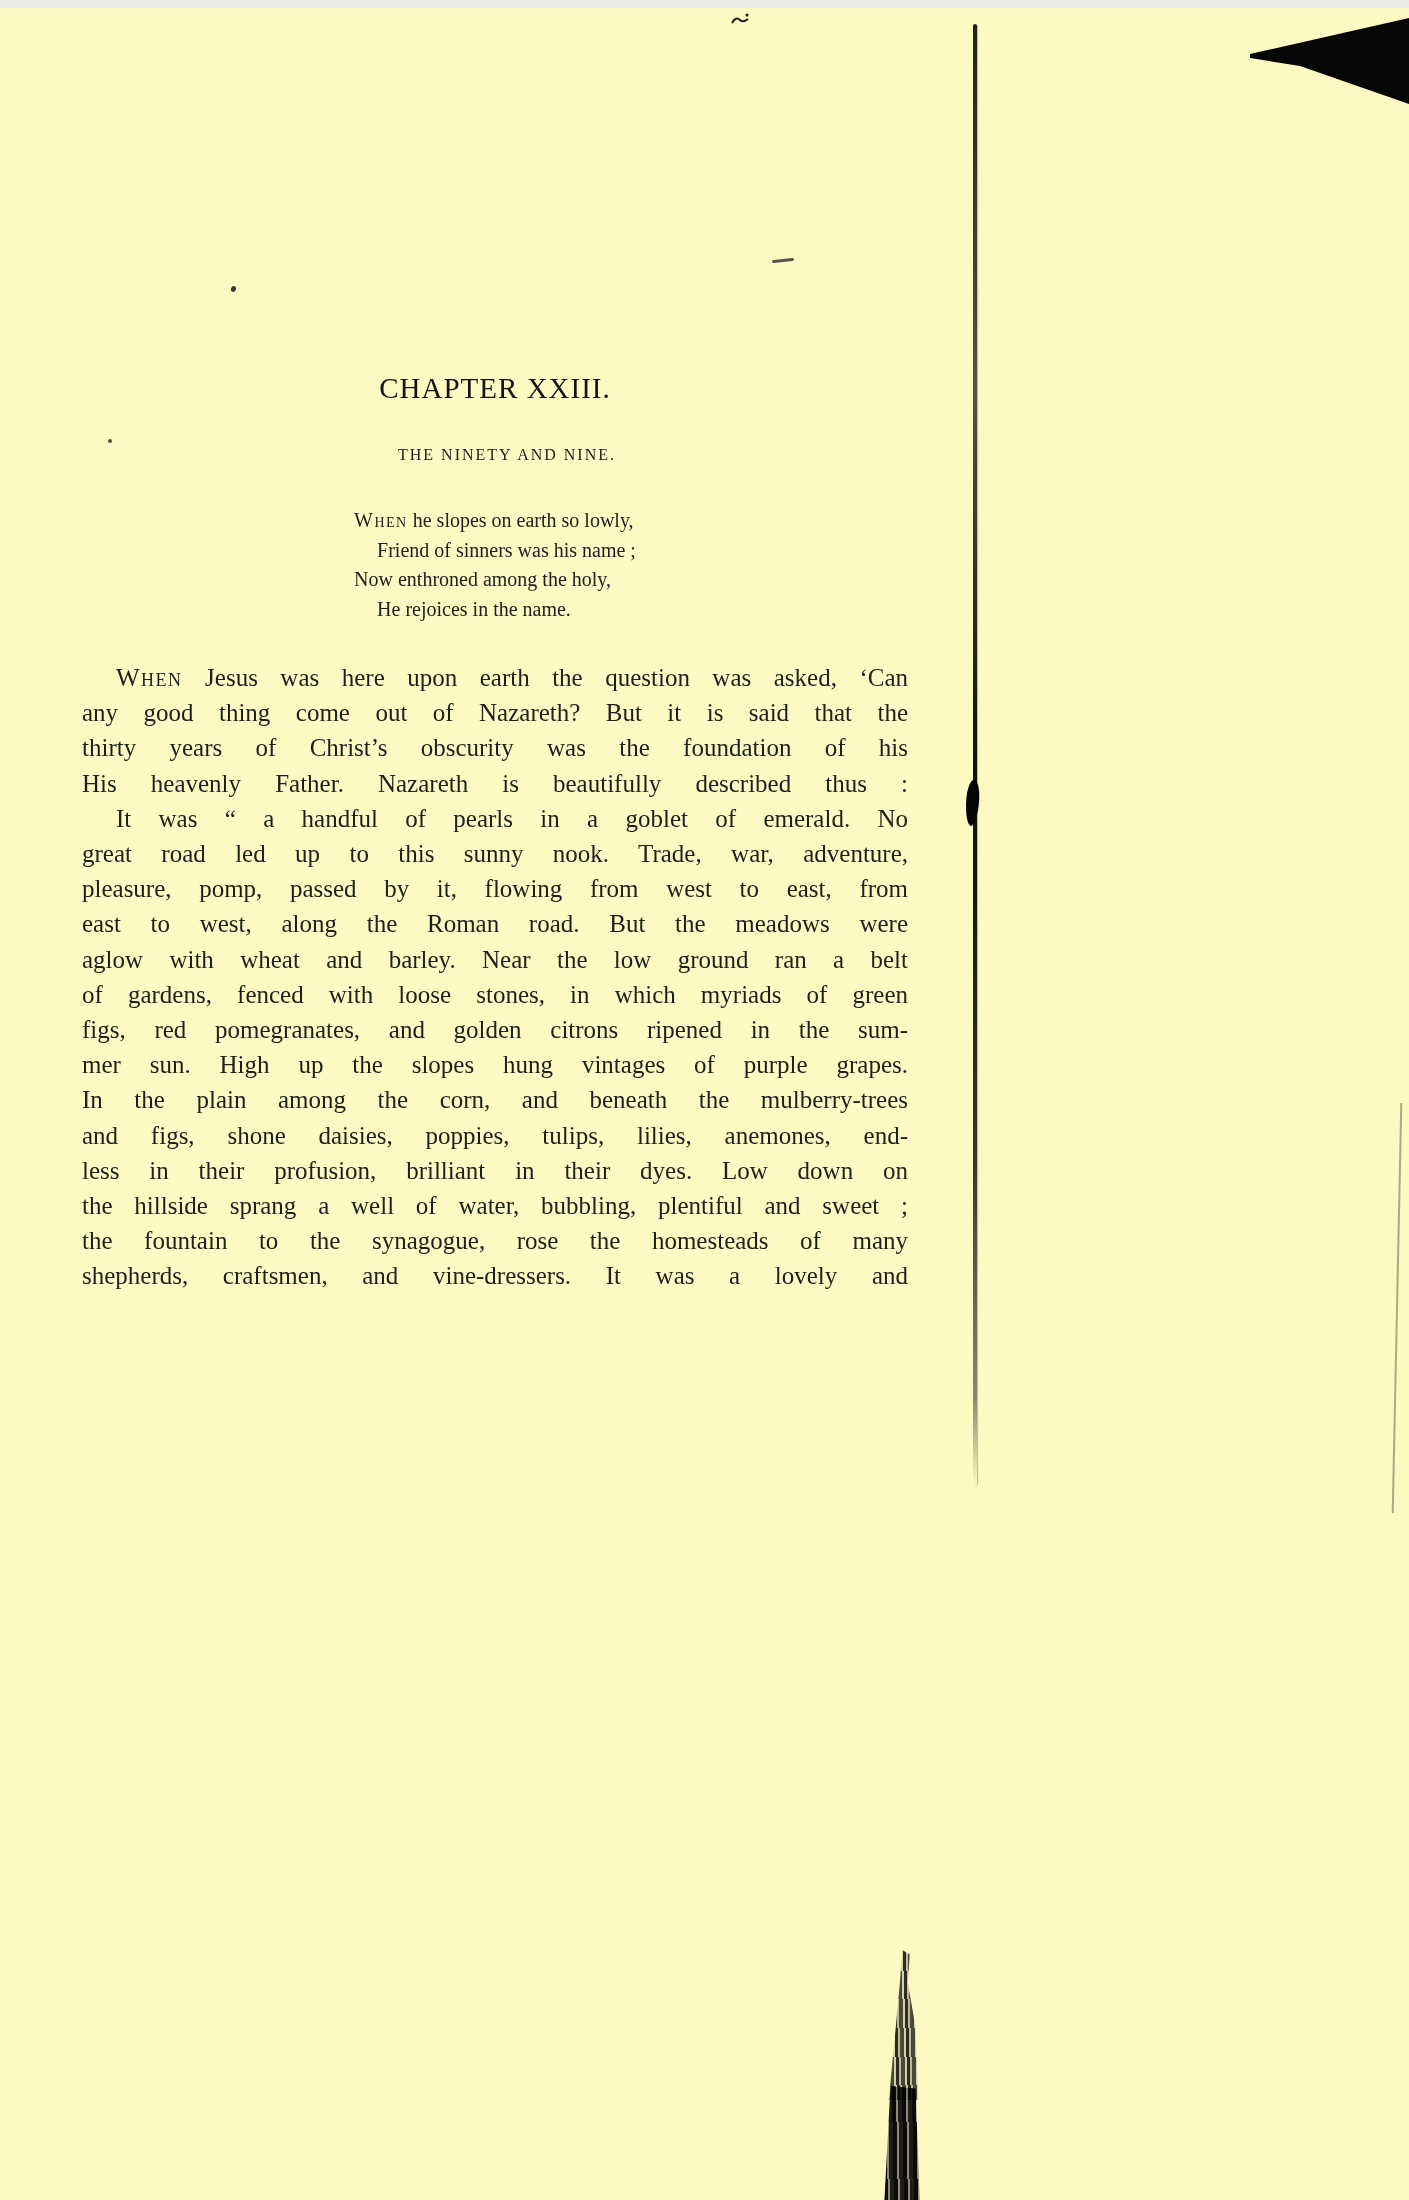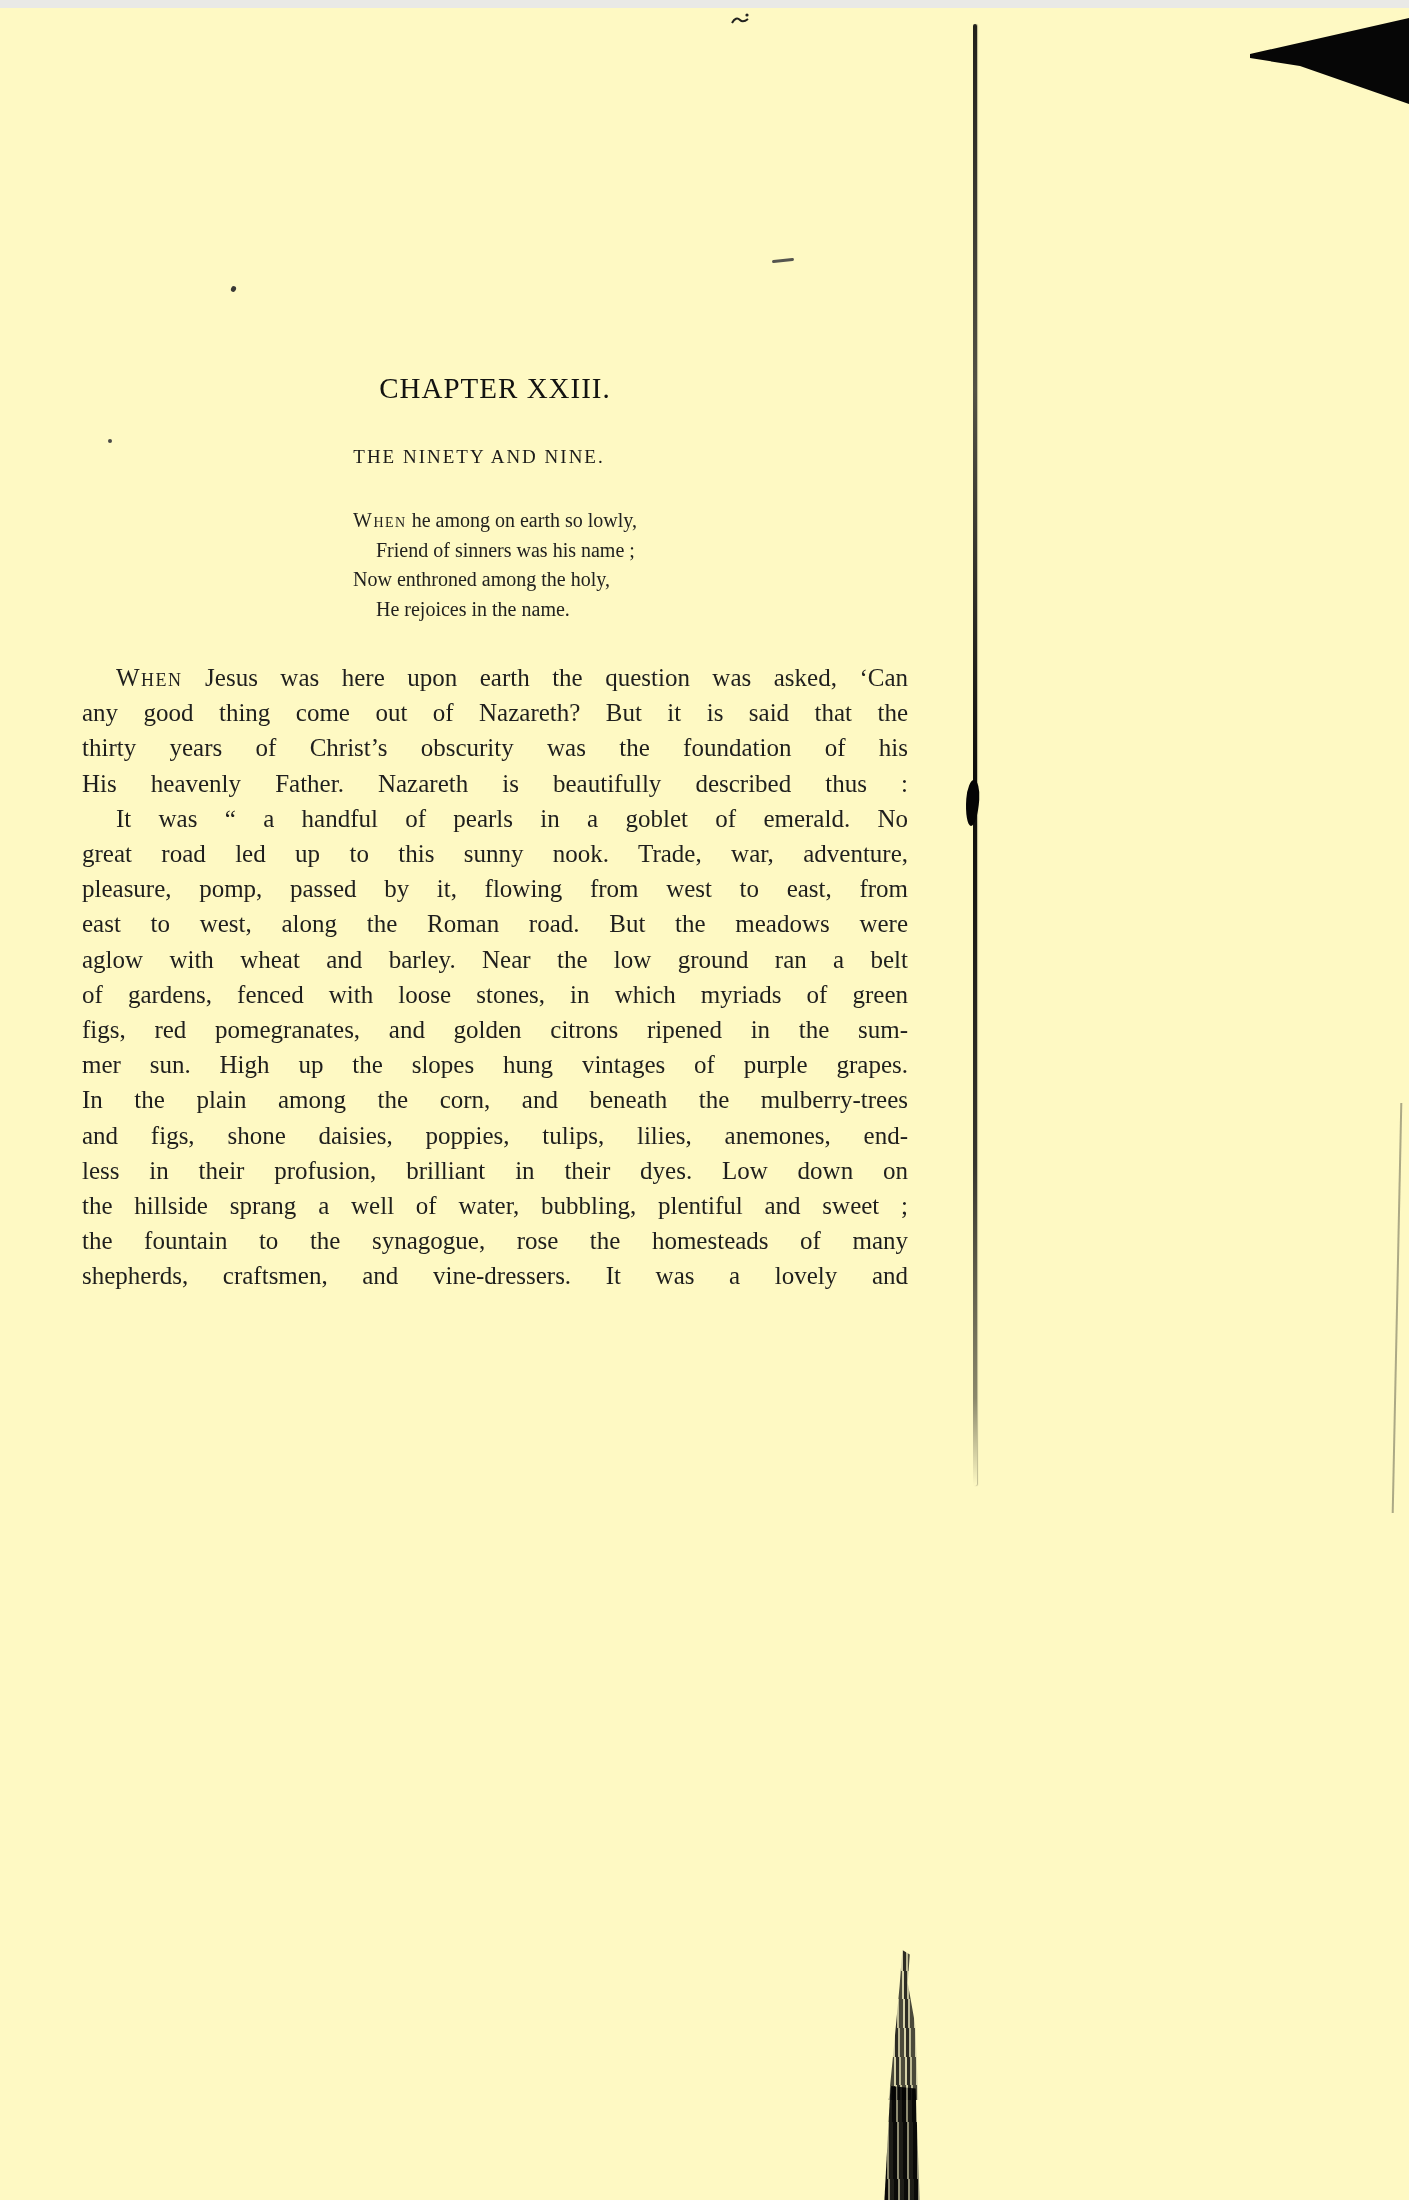--- a/index.html
+++ b/index.html
@@ -20,24 +20,24 @@
     top: 364px; left: 82px; width: 826px;
     margin: 0;
     text-align: center;
     font-size: 29px;
     font-weight: 400;
     letter-spacing: 1px;
     color: #131311;
   }
   .subtitle {
     position: absolute;
-    top: 438px; left: 66px; width: 826px;
+    top: 438px; left: 94px; width: 826px;
     margin: 0;
     text-align: center;
-    font-size: 19px;
+    font-size: 16px;
     font-weight: 400;
     letter-spacing: 2px;
     color: #1b1b19;
   }
   .verse {
     position: absolute;
     top: 498px; left: 82px; width: 826px;
   }
   .verse-inner {
     width: fit-content;
@@ -141,21 +141,21 @@
 <body>
 
 <div class="page">
 
   <h1 class="chapter">CHAPTER XXIII.</h1>
 
   <h2 class="subtitle">THE NINETY AND NINE.</h2>
 
   <div class="verse">
     <div class="verse-inner">
-      <div class="verse-line"><span class="smallcaps">When</span><span> he among on earth so lowly,</span></div>
+      <div class="verse-line"><span class="smallcaps">When</span><span> he slopes on earth so lowly,</span></div>
       <div class="verse-line indented">Friend of sinners was his name ;</div>
       <div class="verse-line">Now enthroned among the holy,</div>
       <div class="verse-line indented">He rejoices in the name.</div>
     </div>
   </div>
 
   <div class="body-text">
     <div class="line"><span class="indent"></span><span class="smallcaps">When</span><span> Jesus was here upon earth the question was asked, ‘Can</span></div>
     <div class="line">any good thing come out of Nazareth?  But it is said that the</div>
     <div class="line">thirty years of Christ’s obscurity was the foundation of his</div>

